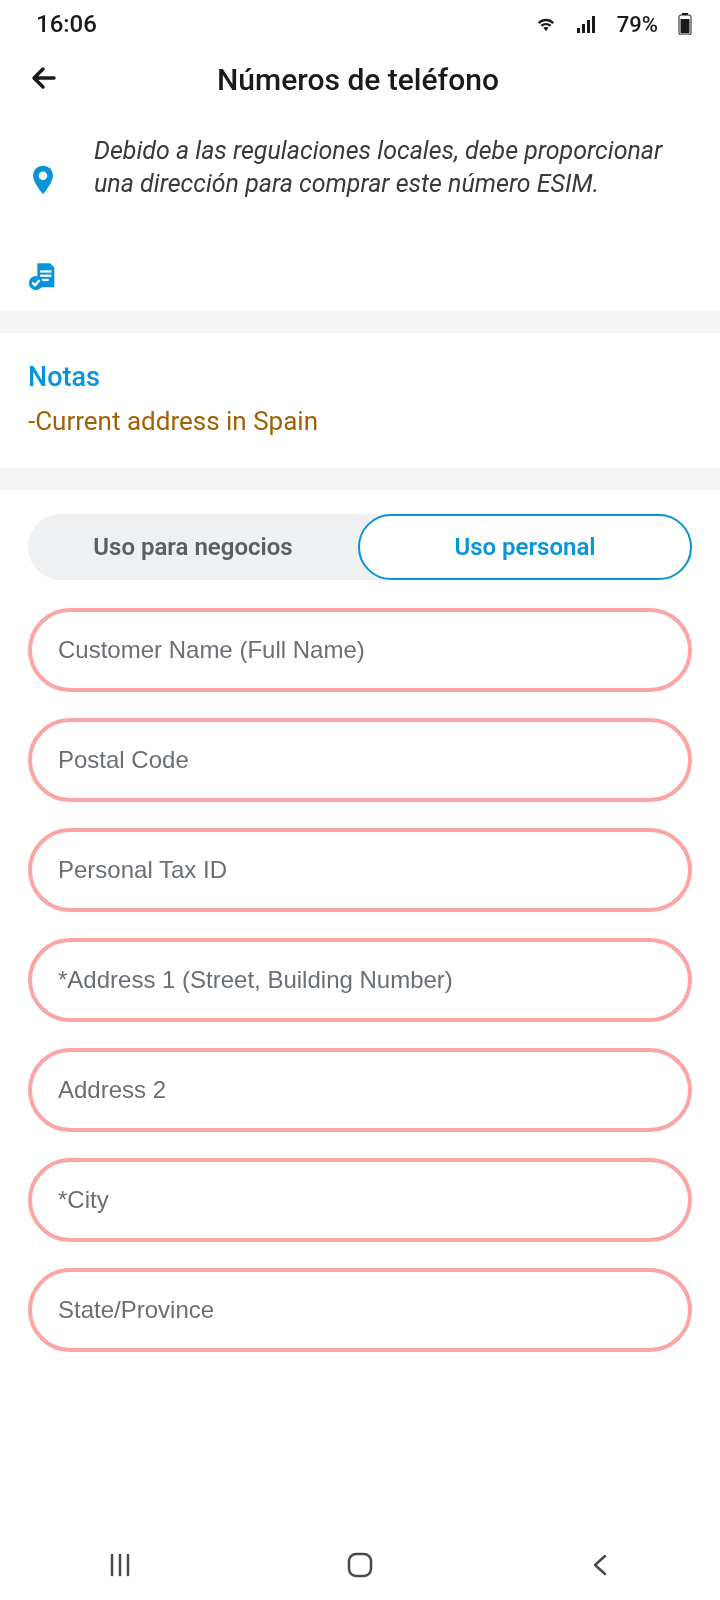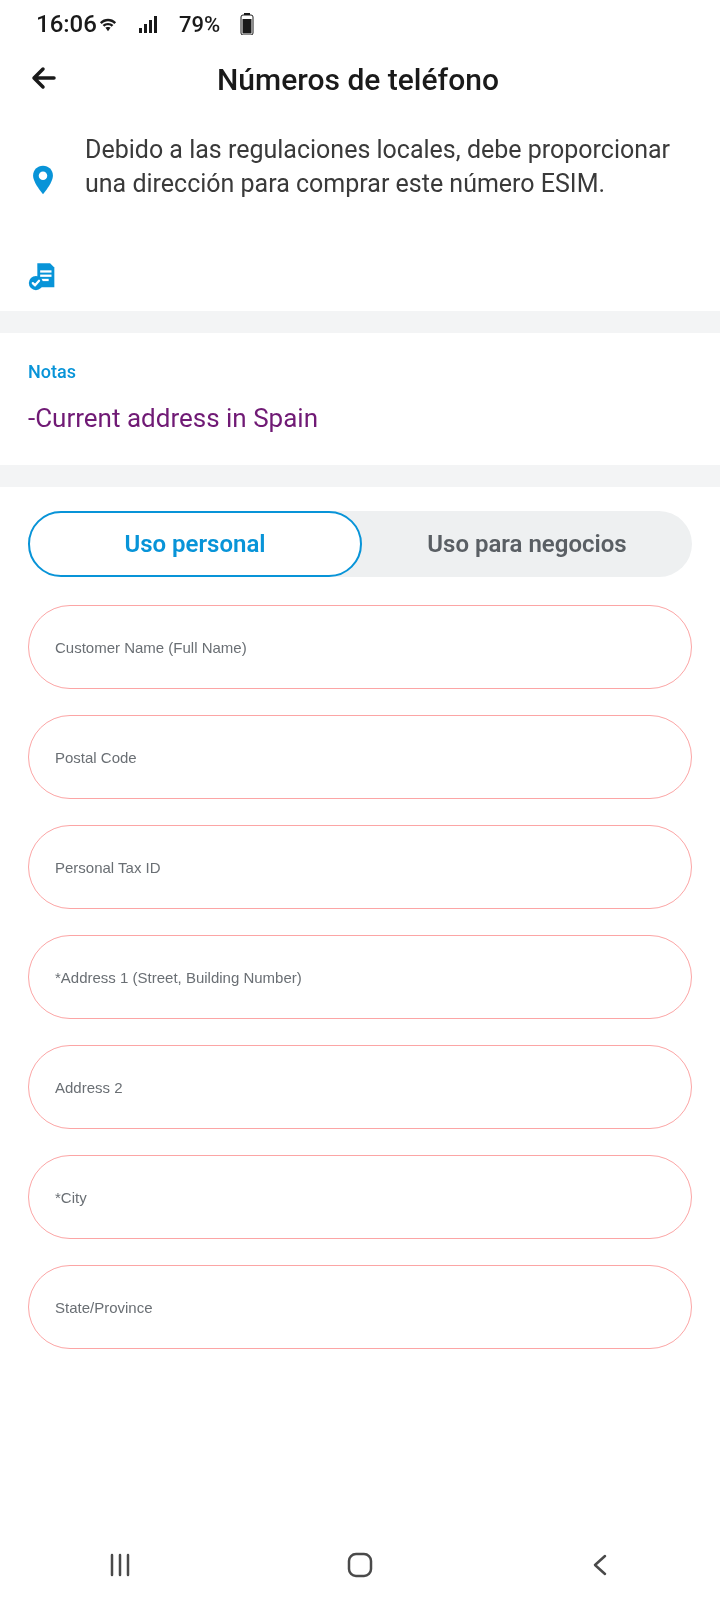--- a/index.html
+++ b/index.html
@@ -8,21 +8,21 @@
     height: 1600px;
     font-family: -apple-system, BlinkMacSystemFont, 'Segoe UI', Roboto, Arial, sans-serif;
     background: #ffffff;
     color: #1a1a1a;
     overflow: hidden;
     position: relative;
   }
   .status-bar {
     height: 48px;
     display: flex;
-    justify-content: flex-start;
+    justify-content: space-between;
     align-items: center;
     padding: 0 28px 0 36px;
     font-size: 24px;
     font-weight: 500;
     color: #1a1a1a;
   }
   .status-right {
     display: flex;
     align-items: center;
     gap: 20px;
@@ -44,49 +44,50 @@
   }
   .header-title {
     flex: 1;
     text-align: center;
     font-size: 30px;
     font-weight: 500;
     color: #1a1a1a;
   }
   .info-block {
     display: flex;
-    align-items: flex-start;
+    align-items: flex-end;
     padding: 14px 26px 14px 26px;
-    gap: 25px;
+    gap: 34px;
+    font-style: italic;
   }
   .info-icon {
     flex-shrink: 0;
     margin-top: 30px;
   }
   .info-text {
     font-size: 25px;
     line-height: 1.35;
     color: #3a3a3a;
   }
   .divider {
     height: 22px;
     background: #f3f4f5;
   }
   .notes-section {
     padding: 28px 28px 32px 28px;
   }
   .notes-title {
-    font-size: 18px;
+    font-size: 27px;
     font-weight: 500;
     color: #0894d8;
-    margin-bottom: 21px;
+    margin-bottom: 13px;
   }
   .notes-line {
     font-size: 26px;
-    color: #701a75;
+    color: #a16207;
   }
   .form-section {
     padding: 24px 28px 0 28px;
   }
   .tab-row {
     display: flex;
     gap: 0;
     background: #eef0f1;
     border-radius: 38px;
     margin-bottom: 28px;
@@ -103,24 +104,24 @@
     color: #5a5f64;
   }
   .tab.active {
     background: #ffffff;
     border: 2px solid #0894d8;
     color: #0894d8;
   }
   .field {
     width: 100%;
     height: 84px;
-    border: 1px solid #fca5a5;
+    border: 4px solid #fca5a5;
     border-radius: 42px;
     padding: 0 26px;
-    font-size: 15px;
+    font-size: 24px;
     color: #1a1a1a;
     background: #fff;
     margin-bottom: 26px;
     outline: none;
   }
   .field::placeholder {
     color: #6a6f74;
   }
   .nav-bar {
     position: absolute;
@@ -207,22 +208,22 @@
 
 <div class="notes-section">
   <div class="notes-title">Notas</div>
   <div class="notes-line">-Current address in Spain</div>
 </div>
 
 <div class="divider"></div>
 
 <div class="form-section">
   <div class="tab-row">
+    <div class="tab">Uso para negocios</div>
     <div class="tab active">Uso personal</div>
-    <div class="tab">Uso para negocios</div>
   </div>
 
   <input class="field" placeholder="Customer Name (Full Name)" style="">
   <input class="field" placeholder="Postal Code" style="">
   <input class="field" placeholder="Personal Tax ID" style="">
   <input class="field" placeholder="*Address 1 (Street, Building Number)" style="">
   <input class="field" placeholder="Address 2" style="">
   <input class="field" placeholder="*City" style="">
   <input class="field" placeholder="State/Province" style="">
 </div>

